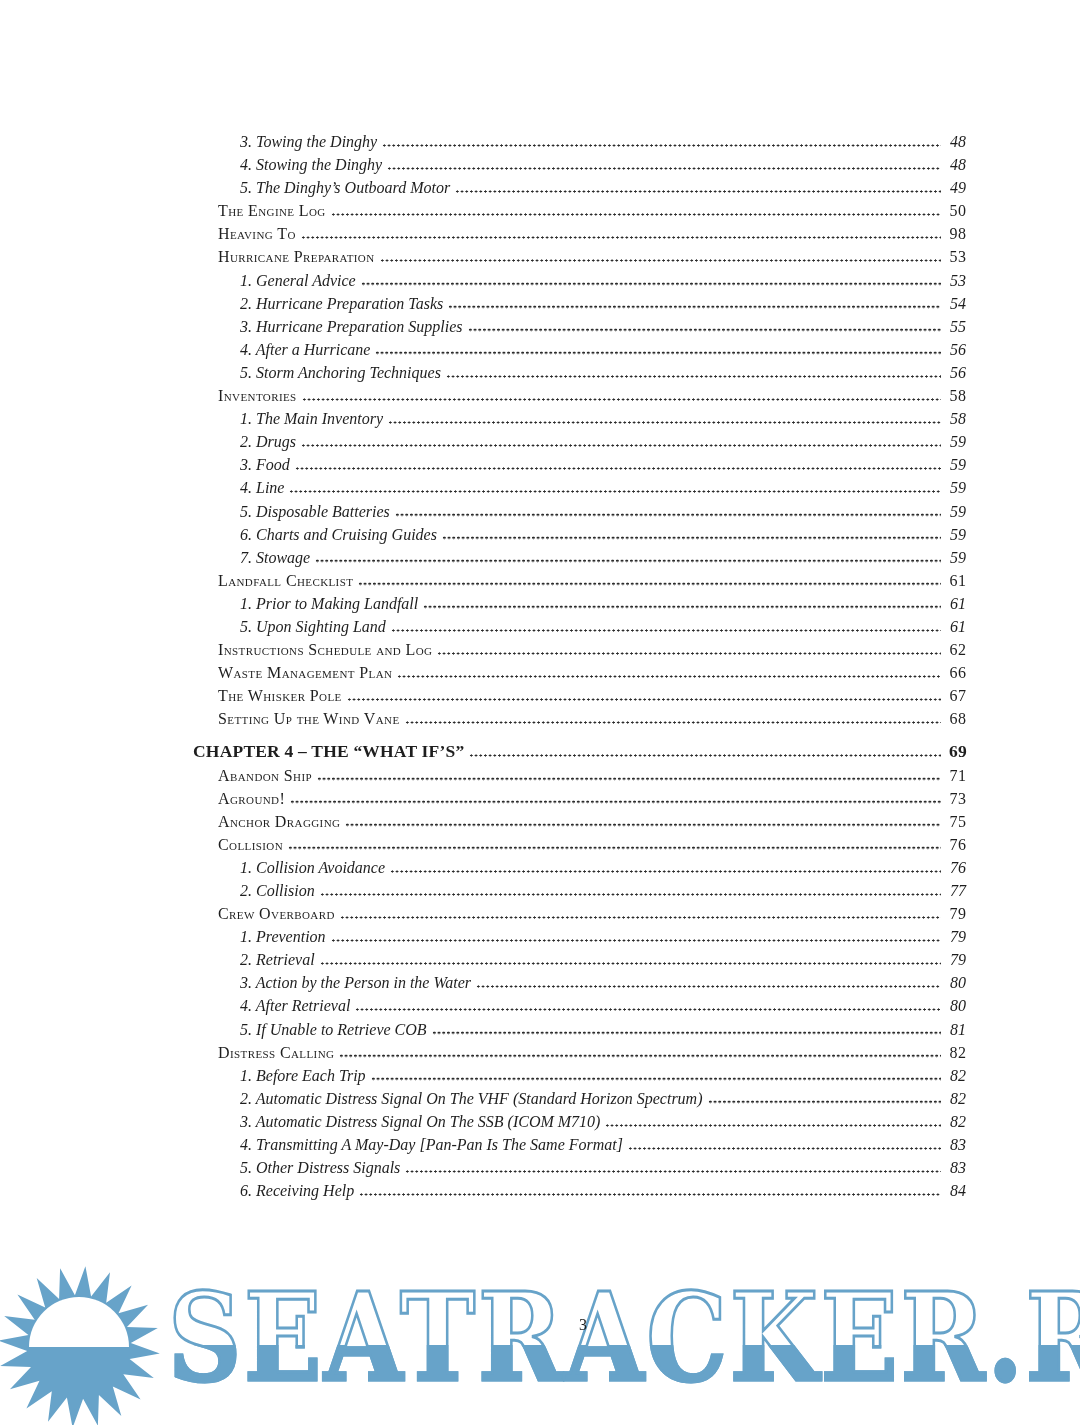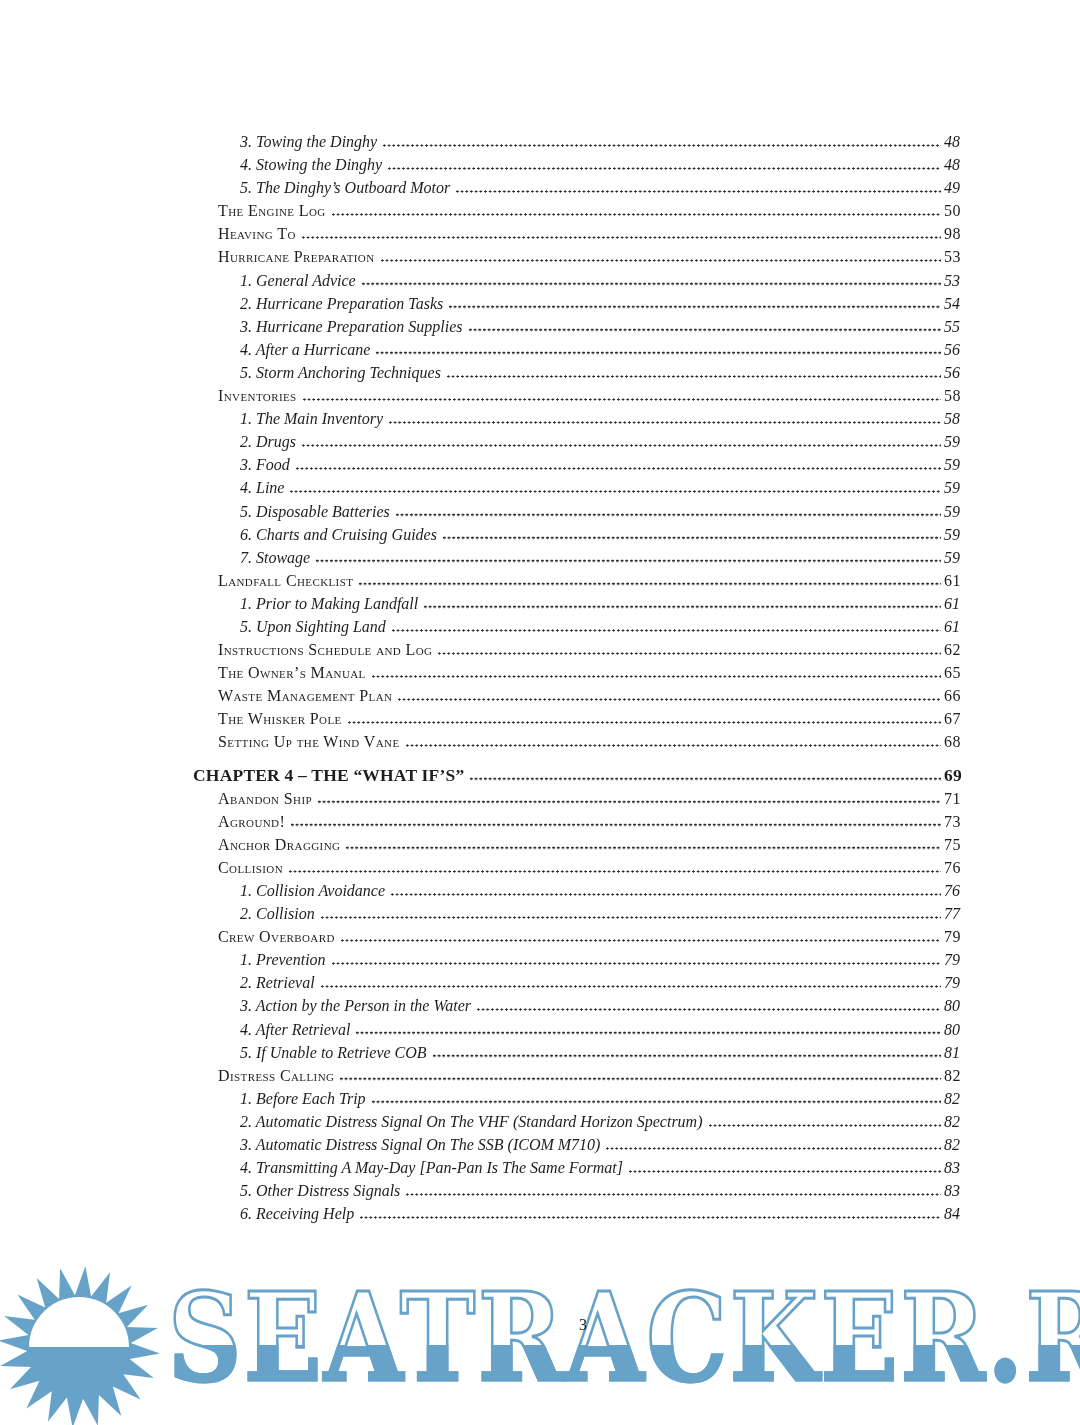--- a/index.html
+++ b/index.html
@@ -13,21 +13,21 @@
   .toc-row{display:flex;align-items:baseline;height:23.1px;font-size:16px;line-height:23.1px;white-space:nowrap;}
   .lvl-section{padding-left:25px;font-variant:small-caps;letter-spacing:0.4px;}
   .lvl-sub{padding-left:47px;font-style:italic;}
   .lvl-chapter{font-weight:bold;font-size:17.5px;margin-top:10px;letter-spacing:0.2px;}
   .toc-title{flex:0 0 auto;}
   .toc-leader{
     flex:1 1 auto;height:3.4px;margin:0 3px 0 5px;align-self:baseline;
     background-image:radial-gradient(circle, #2b2b2b 1.05px, transparent 1.35px);
     background-size:4.7px 3.4px;background-repeat:repeat-x;background-position:0 100%;
   }
-  .toc-page{flex:0 0 auto;min-width:28px;text-align:left;}
+  .toc-page{flex:0 0 auto;min-width:28px;text-align:center;}
   .page-num{
     position:absolute;left:540px;top:1316px;width:86px;text-align:center;
     font-size:16px;color:#1e1e1e;z-index:3;
   }
   .wm-sun{position:absolute;left:-6px;top:1262px;z-index:1;}
   .wm-sun polygon{fill:var(--wm);}
   .wm-sun path{fill:#ffffff;}
   .wm-text{
     position:absolute;left:168px;top:1277px;z-index:1;
     font-family:"DejaVu Serif", serif;font-weight:700;font-size:121px;line-height:1;
@@ -175,25 +175,20 @@
     <span class="toc-page">61</span>
   </div>
 
   <div class="toc-row lvl-section">
     <span class="toc-title">Instructions Schedule and Log</span>
     <span class="toc-leader"></span>
     <span class="toc-page">62</span>
   </div>
 
 
-  <div class="toc-row lvl-section">
-    <span class="toc-title">The Owner’s Manual</span>
-    <span class="toc-leader"></span>
-    <span class="toc-page">65</span>
-  </div>
 
   <div class="toc-row lvl-section">
     <span class="toc-title">Waste Management Plan</span>
     <span class="toc-leader"></span>
     <span class="toc-page">66</span>
   </div>
 
   <div class="toc-row lvl-section">
     <span class="toc-title">The Whisker Pole</span>
     <span class="toc-leader"></span>

